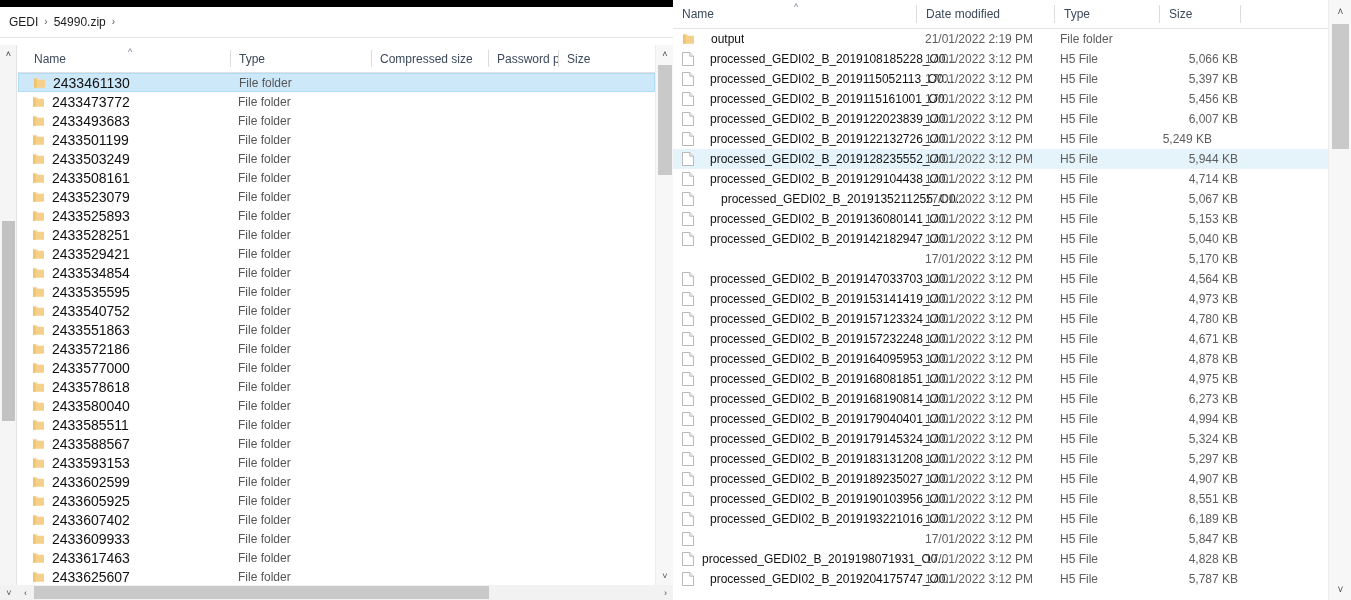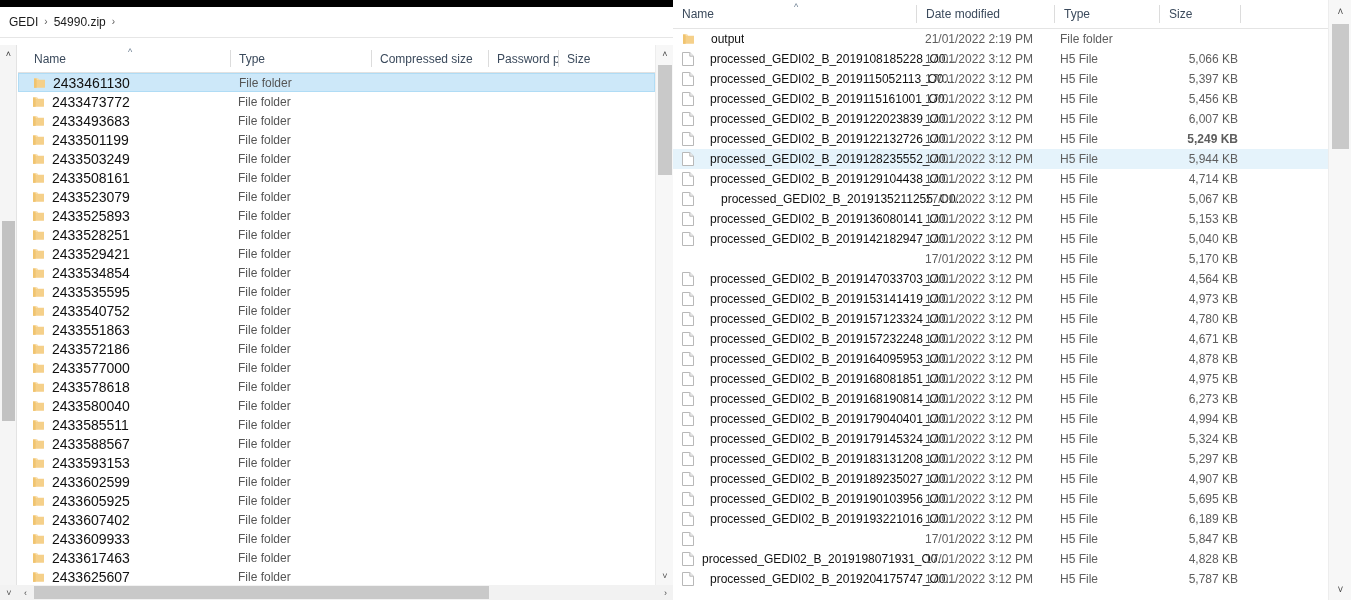--- a/index.html
+++ b/index.html
@@ -661,21 +661,21 @@
             <span class="ico">
               <svg width="12" height="14" viewBox="0 0 12 14">
                 <path d="M.5.5h7.3L11.5 4.2v9.3H.5z" fill="#ffffff" stroke="#b8b8b8" stroke-width="1"></path>
                 <path d="M7.8.5v3.7h3.7" fill="#ededed" stroke="#b8b8b8" stroke-width="1"></path>
               </svg>
             </span>
             <span style="margin-left:8px">processed_GEDI02_B_2019122132726_O0...</span>
           </span>
           <span class="cell c-date" style="left: 252px;">17/01/2022 3:12 PM</span>
           <span class="cell c-type" style="left: 387px;">H5 File</span>
-          <span class="cell c-size" style="left: 445px; font-weight: bold;">5,249 KB</span>
+          <span class="cell c-size" style="left: 419px;">5,249 KB</span>
         </div>
         <div class="rrow sel">
           <span class="cell c-name">
             <span class="ico">
               <svg width="12" height="14" viewBox="0 0 12 14">
                 <path d="M.5.5h7.3L11.5 4.2v9.3H.5z" fill="#ffffff" stroke="#b8b8b8" stroke-width="1"></path>
                 <path d="M7.8.5v3.7h3.7" fill="#ededed" stroke="#b8b8b8" stroke-width="1"></path>
               </svg>
             </span>
             <span style="margin-left:8px">processed_GEDI02_B_2019128235552_O0...</span>
@@ -904,21 +904,21 @@
             <span class="ico">
               <svg width="12" height="14" viewBox="0 0 12 14">
                 <path d="M.5.5h7.3L11.5 4.2v9.3H.5z" fill="#ffffff" stroke="#b8b8b8" stroke-width="1"></path>
                 <path d="M7.8.5v3.7h3.7" fill="#ededed" stroke="#b8b8b8" stroke-width="1"></path>
               </svg>
             </span>
             <span style="margin-left:8px">processed_GEDI02_B_2019190103956_O0...</span>
           </span>
           <span class="cell c-date" style="left: 252px;">17/01/2022 3:12 PM</span>
           <span class="cell c-type" style="left: 387px;">H5 File</span>
-          <span class="cell c-size" style="left: 445px;">5,695 KB</span>
+          <span class="cell c-size" style="left: 445px;">8,551 KB</span>
         </div>
         <div class="rrow">
           <span class="cell c-name">
             <span class="ico">
               <svg width="12" height="14" viewBox="0 0 12 14">
                 <path d="M.5.5h7.3L11.5 4.2v9.3H.5z" fill="#ffffff" stroke="#b8b8b8" stroke-width="1"></path>
                 <path d="M7.8.5v3.7h3.7" fill="#ededed" stroke="#b8b8b8" stroke-width="1"></path>
               </svg>
             </span>
             <span style="margin-left:8px">processed_GEDI02_B_2019193221016_O0...</span>

